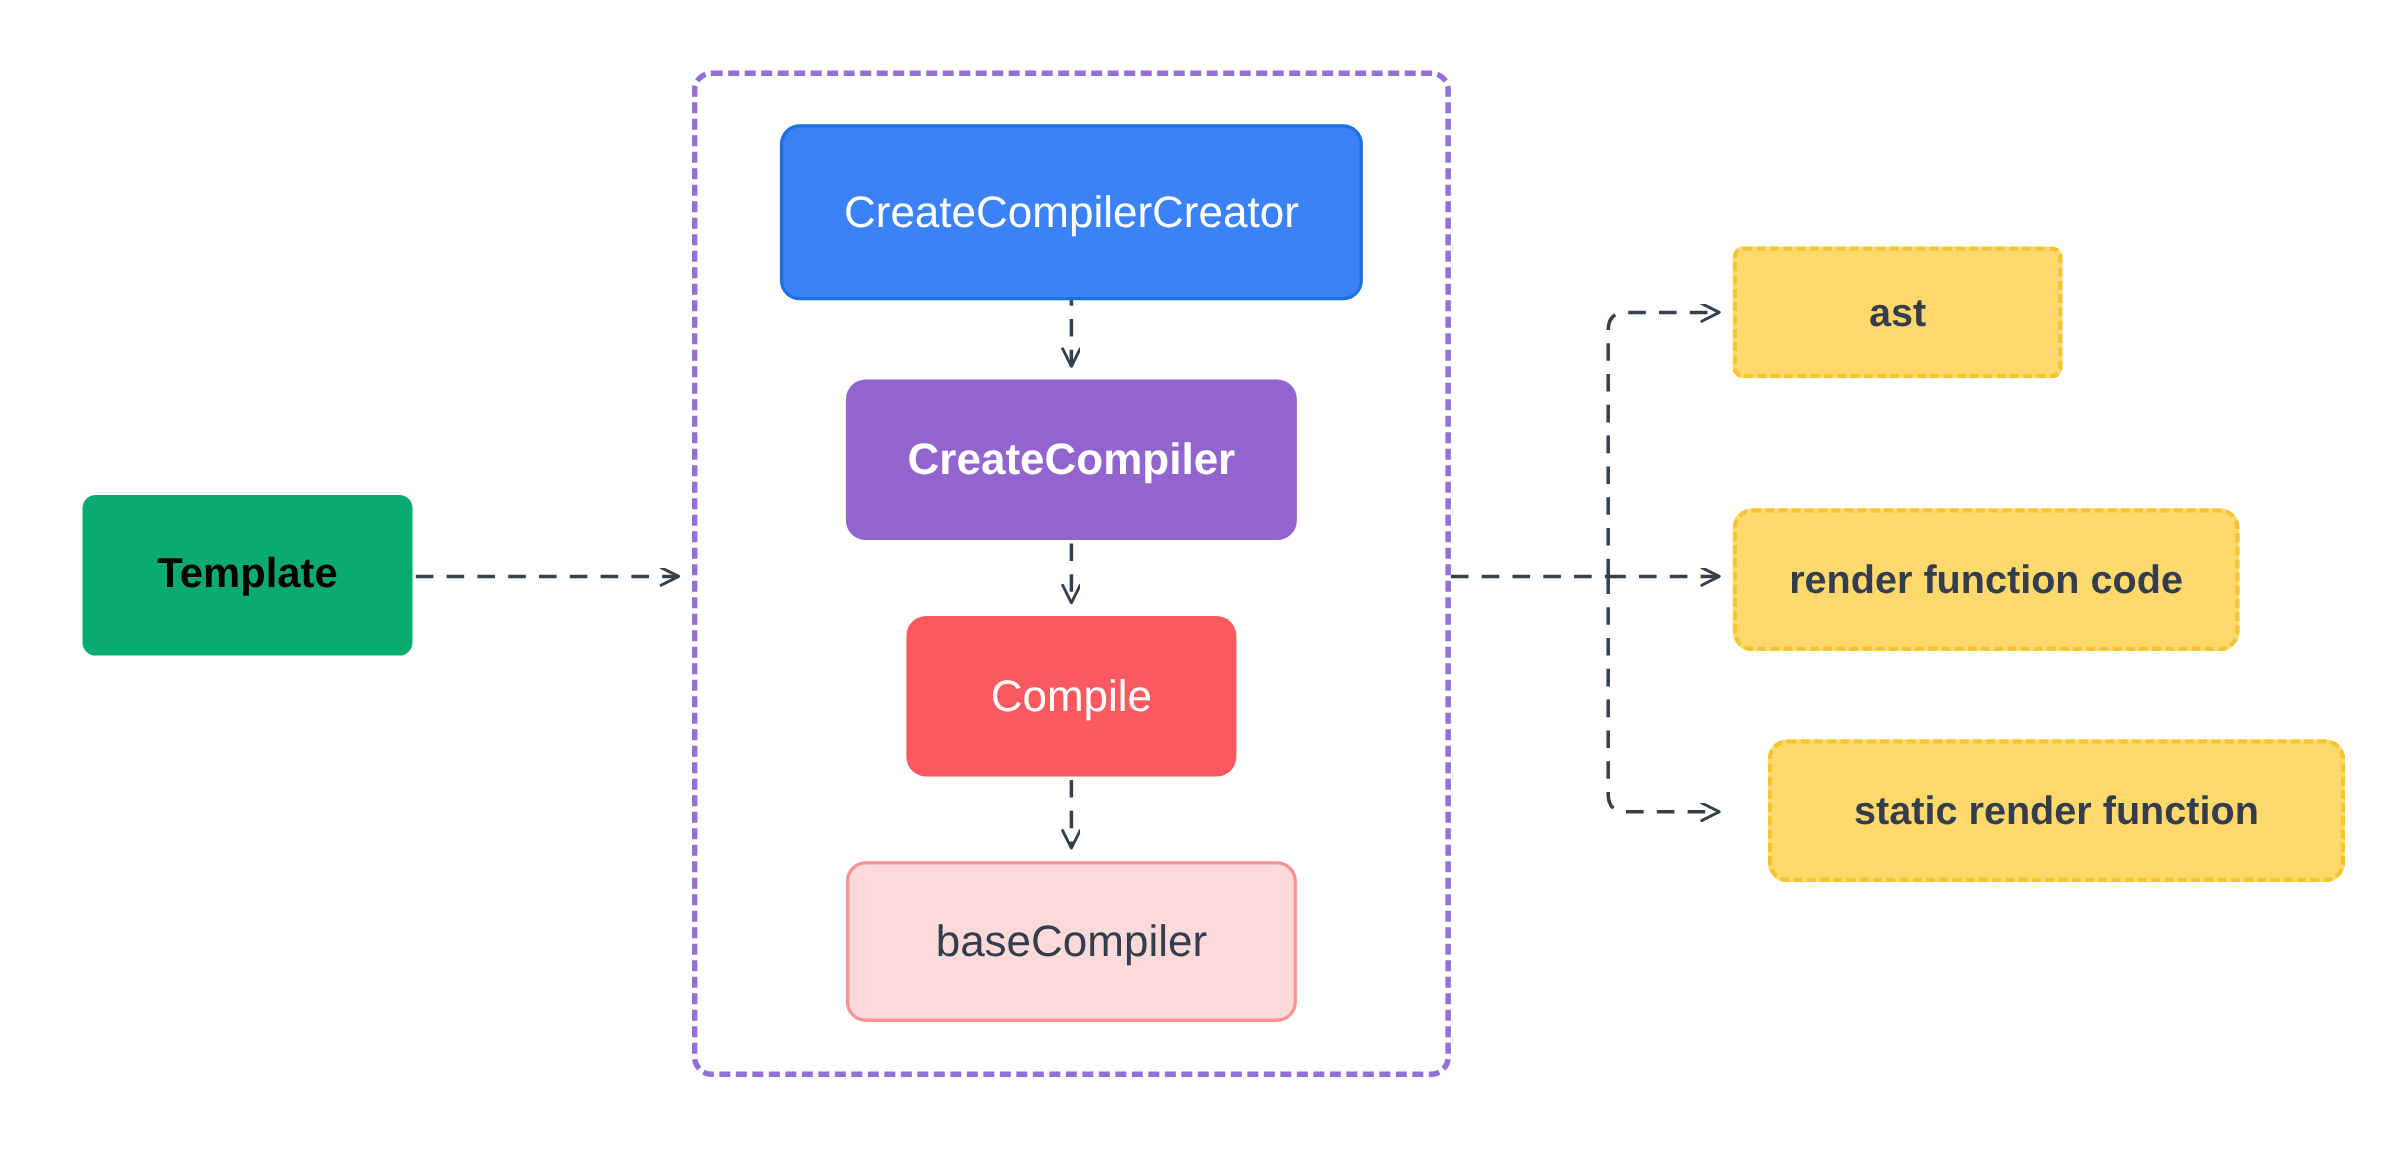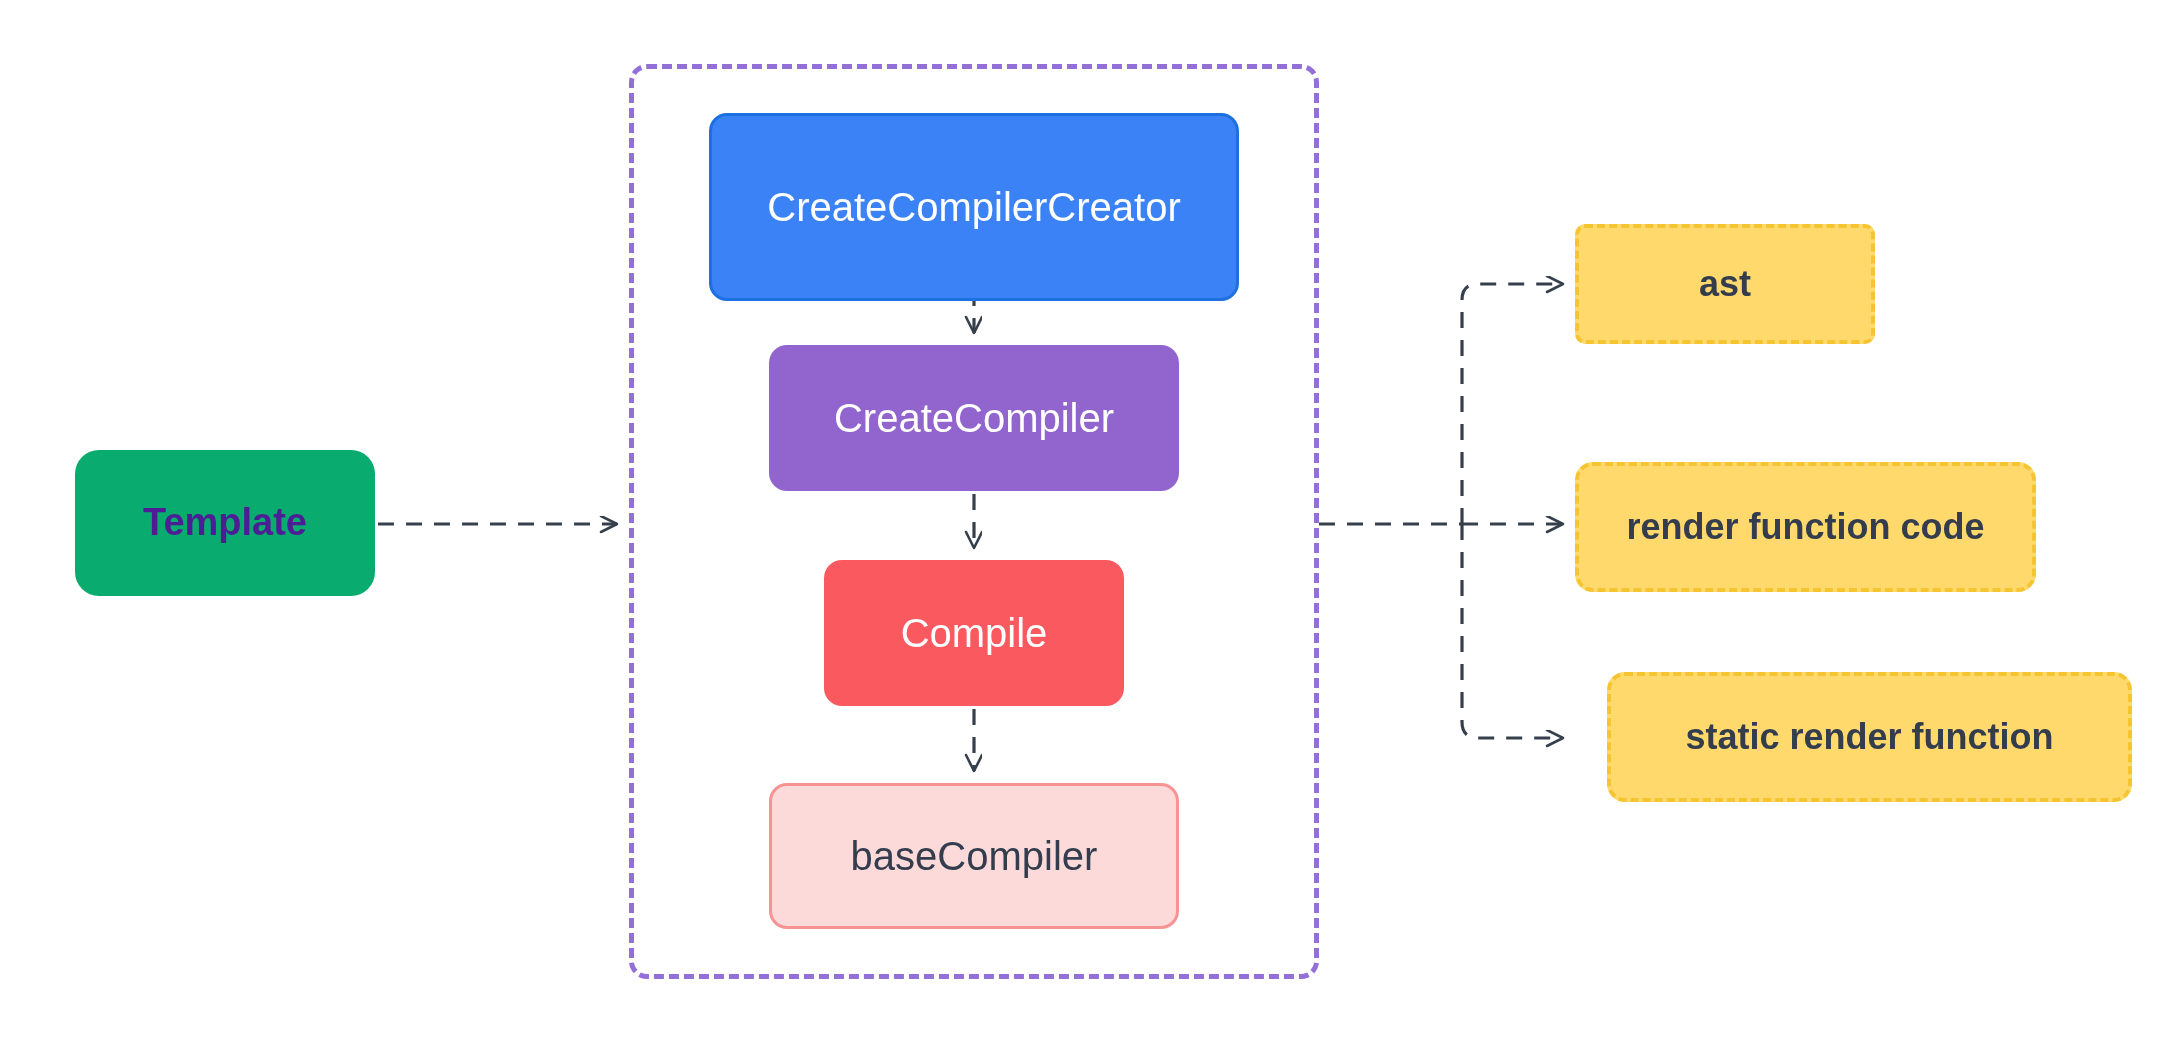--- a/index.html
+++ b/index.html
@@ -35,22 +35,22 @@
     line-height: 1.2;
   }
 
   
   .node-template {
     left: 75px;
     top: 450px;
     width: 300px;
     height: 146px;
     background: #09ab6f;
-    border-radius: 24px;
-    color: #4c1d95;
+    border-radius: 12px;
+    color: #000000;
     font-size: 38px;
     font-weight: bold;
   }
 
   
   .subgraph {
     position: absolute;
     left: 629px;
     top: 64px;
     width: 690px;
@@ -59,39 +59,39 @@
     border-radius: 18px;
     box-sizing: border-box;
     background: transparent;
   }
 
   
   .node-createcompilercreator {
     left: 709px;
     top: 113px;
     width: 530px;
-    height: 188px;
+    height: 160px;
     background: #3b82f6;
     border: 3px solid #1d70e0;
     border-radius: 18px;
     color: #ffffff;
     font-size: 40px;
     font-weight: normal;
   }
   .node-createcompiler {
     left: 769px;
     top: 345px;
     width: 410px;
     height: 146px;
     background: #9264cd;
     border: 0;
     border-radius: 18px;
     color: #ffffff;
     font-size: 40px;
-    font-weight: normal;
+    font-weight: bold;
   }
   .node-compile {
     left: 824px;
     top: 560px;
     width: 300px;
     height: 146px;
     background: #fa5a5f;
     border: 0;
     border-radius: 18px;
     color: #ffffff;

